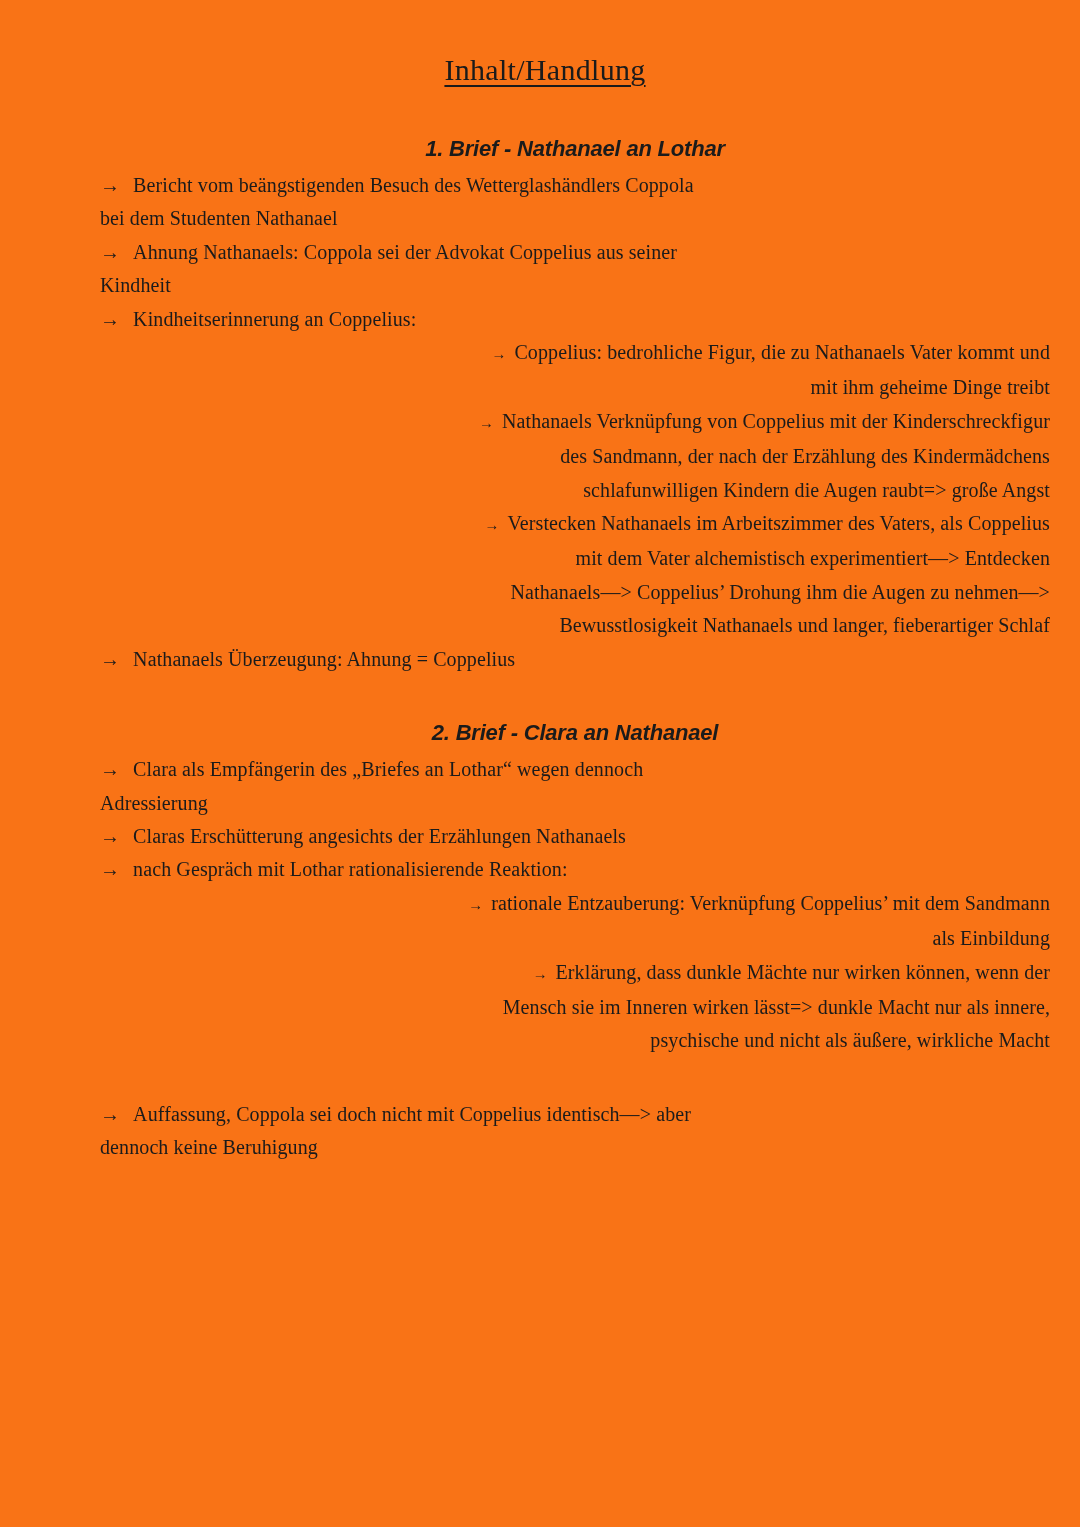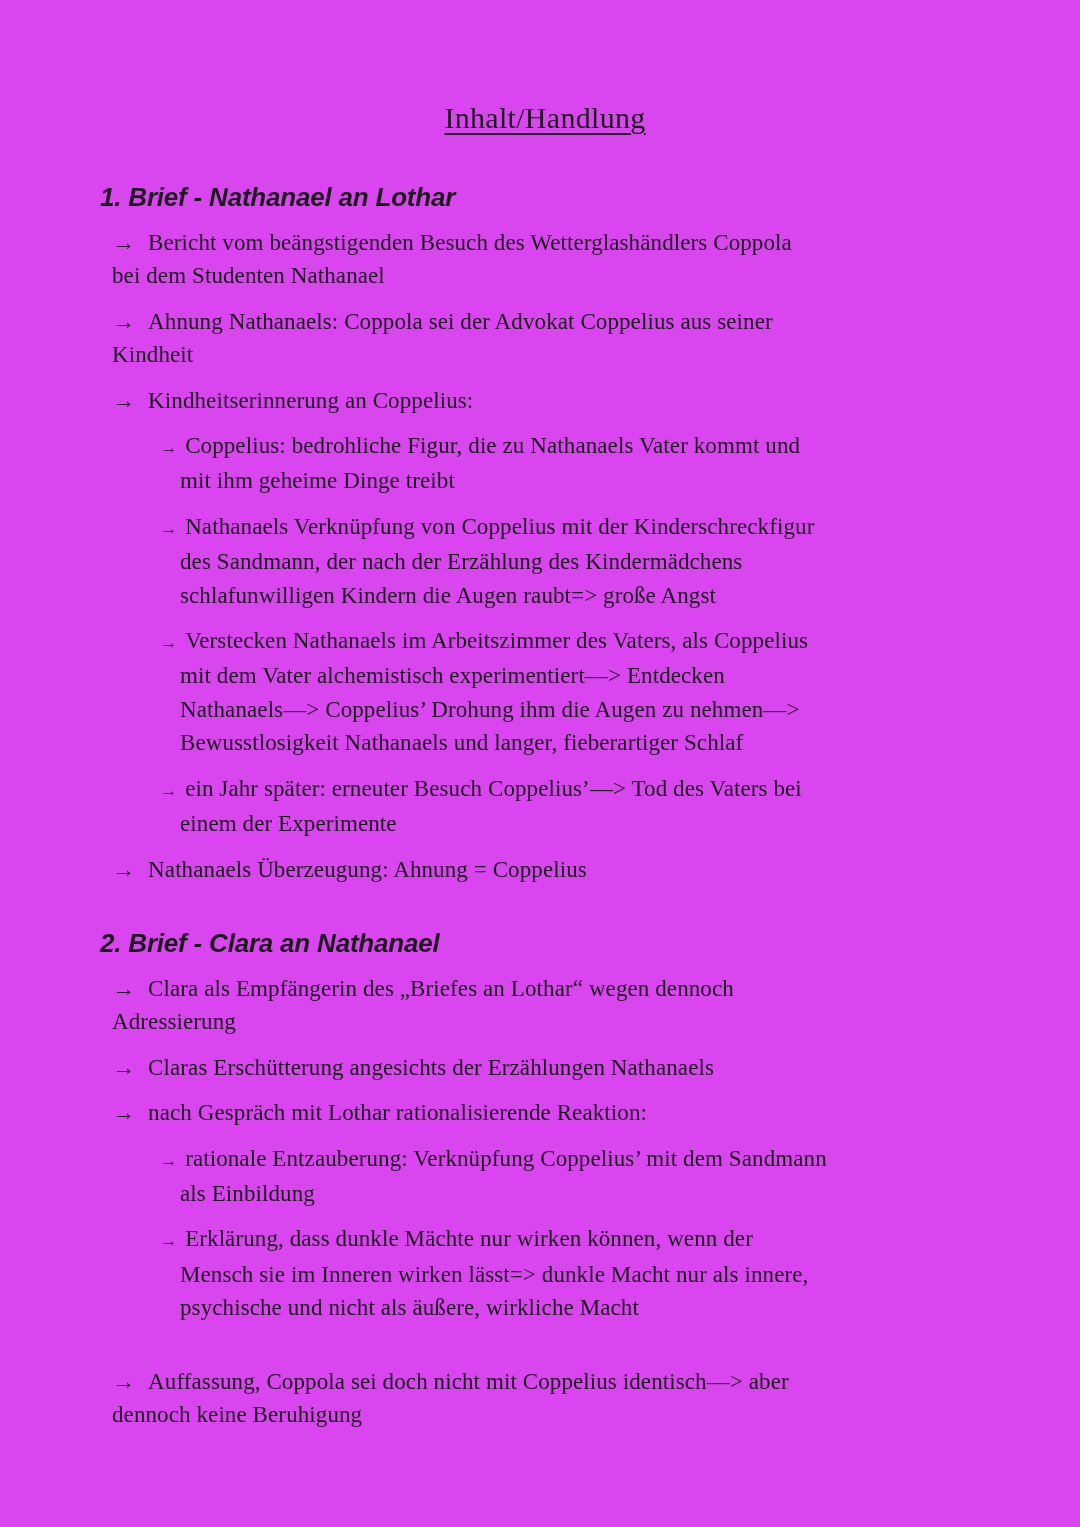--- a/index.html
+++ b/index.html
@@ -11,22 +11,22 @@
     width: 1080px;
     height: 1527px;
     overflow: hidden;
     font-family: "Liberation Serif", serif;
     color: #1b1b1b;
   }
   .page {
     box-sizing: border-box;
     width: 1080px;
     height: 1527px;
-    padding: 100px 30px 0 100px;
-    background: #d946ef;
+    padding: 52px 30px 0 100px;
+    background: #f97316;
   }
   .title {
     width: 890px;
     text-align: center;
     font-size: 30px;
     line-height: 36px;
     font-weight: 400;
     letter-spacing: 0.3px;
     text-decoration: underline;
     text-underline-offset: 5px;
@@ -34,43 +34,45 @@
     margin: 0 0 44px 0;
   }
   .section {
     margin: 0 0 40px 0;
   }
   .section:last-child {
     margin-bottom: 0;
   }
   .section-heading {
     font-family: "Liberation Sans", sans-serif;
-    font-size: 26px;
+    font-size: 22px;
     line-height: 34px;
     font-weight: 700;
     font-style: italic;
     letter-spacing: -0.2px;
     margin: 0 0 3px 0;
+    text-align: center;
   }
   .item {
-    margin: 12px;
-    font-size: 23px;
+    margin: 0;
+    font-size: 20px;
     line-height: 33.4px;
     letter-spacing: 0.1px;
     white-space: pre-wrap;
   }
   .item .arrow {
     display: inline;
   }
   .item.level1 .arrow {
     margin-right: 13px;
   }
   .item.level2 {
     padding-left: 68px;
     text-indent: -20px;
+    text-align: right;
   }
   .item.level2 .arrow {
     font-size: 0.74em;
     margin-right: 8px;
   }
 </style>
 </head>
 <body>
 
 <div class="page">
@@ -85,22 +87,20 @@
         <p class="item level1"><span class="arrow">→</span><span class="txt">Kindheitserinnerung an Coppelius:</span></p>
         <p class="item level2"><span class="arrow">→</span><span class="txt">Coppelius: bedrohliche Figur, die zu Nathanaels Vater kommt und
 mit ihm geheime Dinge treibt</span></p>
         <p class="item level2"><span class="arrow">→</span><span class="txt">Nathanaels Verknüpfung von Coppelius mit der Kinderschreckfigur
 des Sandmann, der nach der Erzählung des Kindermädchens
 schlafunwilligen Kindern die Augen raubt=&gt; große Angst</span></p>
         <p class="item level2"><span class="arrow">→</span><span class="txt">Verstecken Nathanaels im Arbeitszimmer des Vaters, als Coppelius
 mit dem Vater alchemistisch experimentiert—&gt; Entdecken
 Nathanaels—&gt; Coppelius’ Drohung ihm die Augen zu nehmen—&gt;
 Bewusstlosigkeit Nathanaels und langer, fieberartiger Schlaf</span></p>
-        <p class="item level2"><span class="arrow">→</span><span class="txt">ein Jahr später: erneuter Besuch Coppelius’—&gt; Tod des Vaters bei
-einem der Experimente</span></p>
         <p class="item level1"><span class="arrow">→</span><span class="txt">Nathanaels Überzeugung: Ahnung = Coppelius</span></p>
       </div>
       <div class="section">
         <h2 class="section-heading">2. Brief - Clara an Nathanael</h2>
         <p class="item level1"><span class="arrow">→</span><span class="txt">Clara als Empfängerin des „Briefes an Lothar“ wegen dennoch
 Adressierung</span></p>
         <p class="item level1"><span class="arrow">→</span><span class="txt">Claras Erschütterung angesichts der Erzählungen Nathanaels</span></p>
         <p class="item level1"><span class="arrow">→</span><span class="txt">nach Gespräch mit Lothar rationalisierende Reaktion:</span></p>
         <p class="item level2"><span class="arrow">→</span><span class="txt">rationale Entzauberung: Verknüpfung Coppelius’ mit dem Sandmann
 als Einbildung</span></p>

